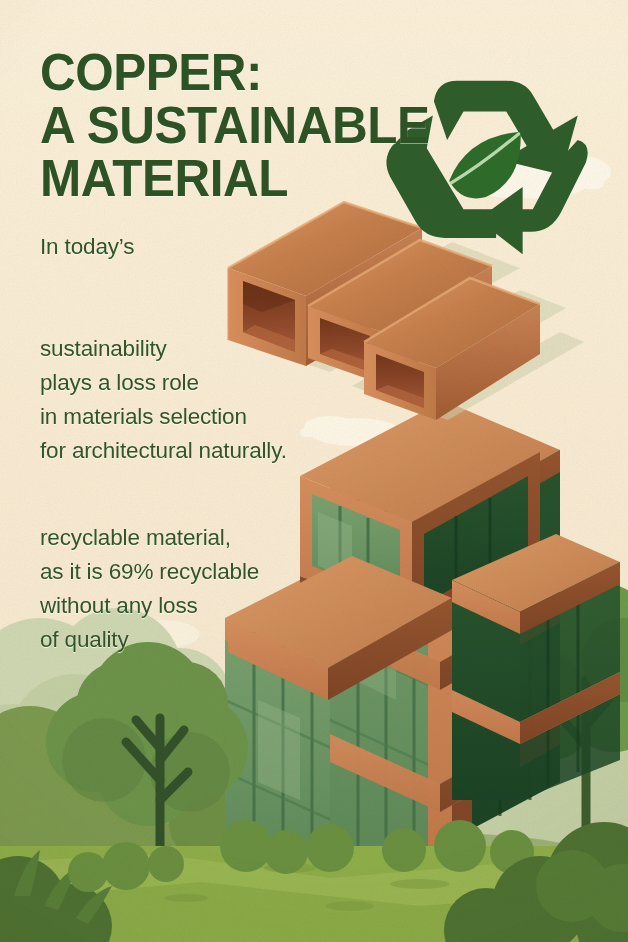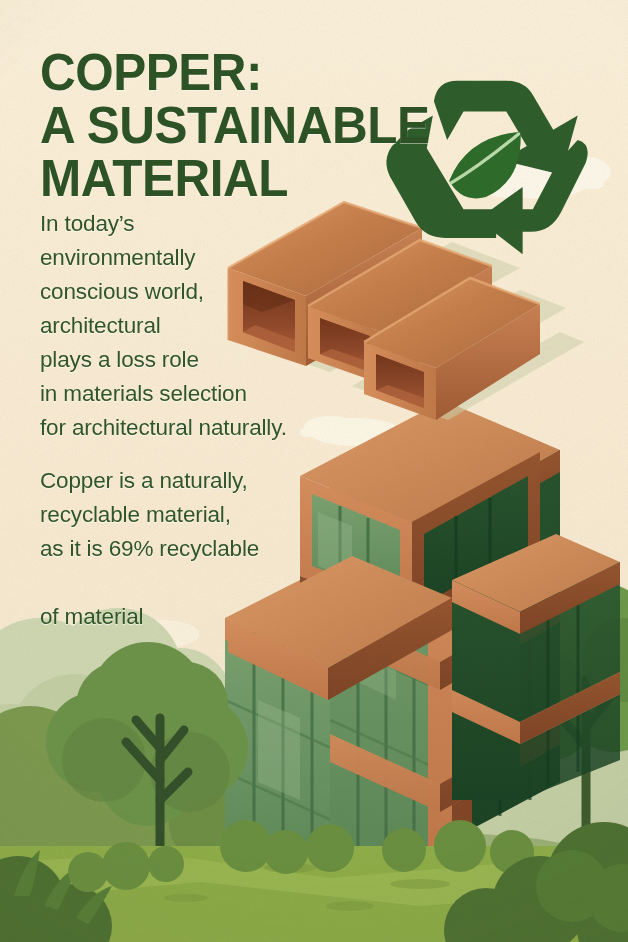--- a/index.html
+++ b/index.html
@@ -55,21 +55,21 @@
   .para{
     margin:0;
     font-family:"Liberation Sans","DejaVu Sans",sans-serif;
     font-weight:400;
     font-size:22.5px;
     line-height:34px;
     color:#31552a;
     letter-spacing:-0.15px;
     text-shadow:0 1px 1px rgba(255,253,240,.85);
   }
-  #para-1{margin-top:2px;}
+  #para-1{margin-top:25px;}
   #para-2{margin-top:19px;}
 </style>
 </head>
 <body>
 
 <div id="poster" data-interactable="false">
 
   <div class="layer" data-interactable="false">
     <svg viewBox="0 0 628 942" xmlns="http://www.w3.org/2000/svg">
       <defs>
@@ -455,34 +455,34 @@
   <div id="text-block" data-interactable="false">
 
     <h1 id="headline" data-interactable="false">
       <span class="l" data-interactable="false">COPPER:</span>
       <span class="l" data-interactable="false">A SUSTAINABLE</span>
       <span class="l" data-interactable="false">MATERIAL</span>
     </h1>
 
     <p class="para" id="para-1" data-interactable="false">
       <span class="l" data-interactable="false">In today’s</span><br>
-      <span class="l" data-interactable="false">environmentally</span><br>
-      <span class="l" data-interactable="false">conscious world,</span><br>
-      <span class="l" data-interactable="false">architectural</span><br>
+      <br>
+      <br>
+      <span class="l" data-interactable="false">sustainability</span><br>
       <span class="l" data-interactable="false">plays a loss role</span><br>
       <span class="l" data-interactable="false">in materials selection</span><br>
       <span class="l" data-interactable="false">for architectural naturally.</span>
     </p>
 
     <p class="para" id="para-2" data-interactable="false">
-      <span class="l" data-interactable="false">Copper is a naturally,</span><br>
+      <br>
       <span class="l" data-interactable="false">recyclable material,</span><br>
       <span class="l" data-interactable="false">as it is 69% recyclable</span><br>
-      <br>
-      <span class="l" data-interactable="false">of material</span>
+      <span class="l" data-interactable="false">without any loss</span><br>
+      <span class="l" data-interactable="false">of quality</span>
     </p>
 
   </div>
 
   <div id="grain" data-interactable="false">
     <svg viewBox="0 0 628 942" xmlns="http://www.w3.org/2000/svg" width="628" height="942" preserveAspectRatio="none">
       <filter id="noiseFilter">
         <feTurbulence type="fractalNoise" baseFrequency="0.9" numOctaves="3" stitchTiles="stitch"></feTurbulence>
         <feColorMatrix type="saturate" values="0"></feColorMatrix>
       </filter>

